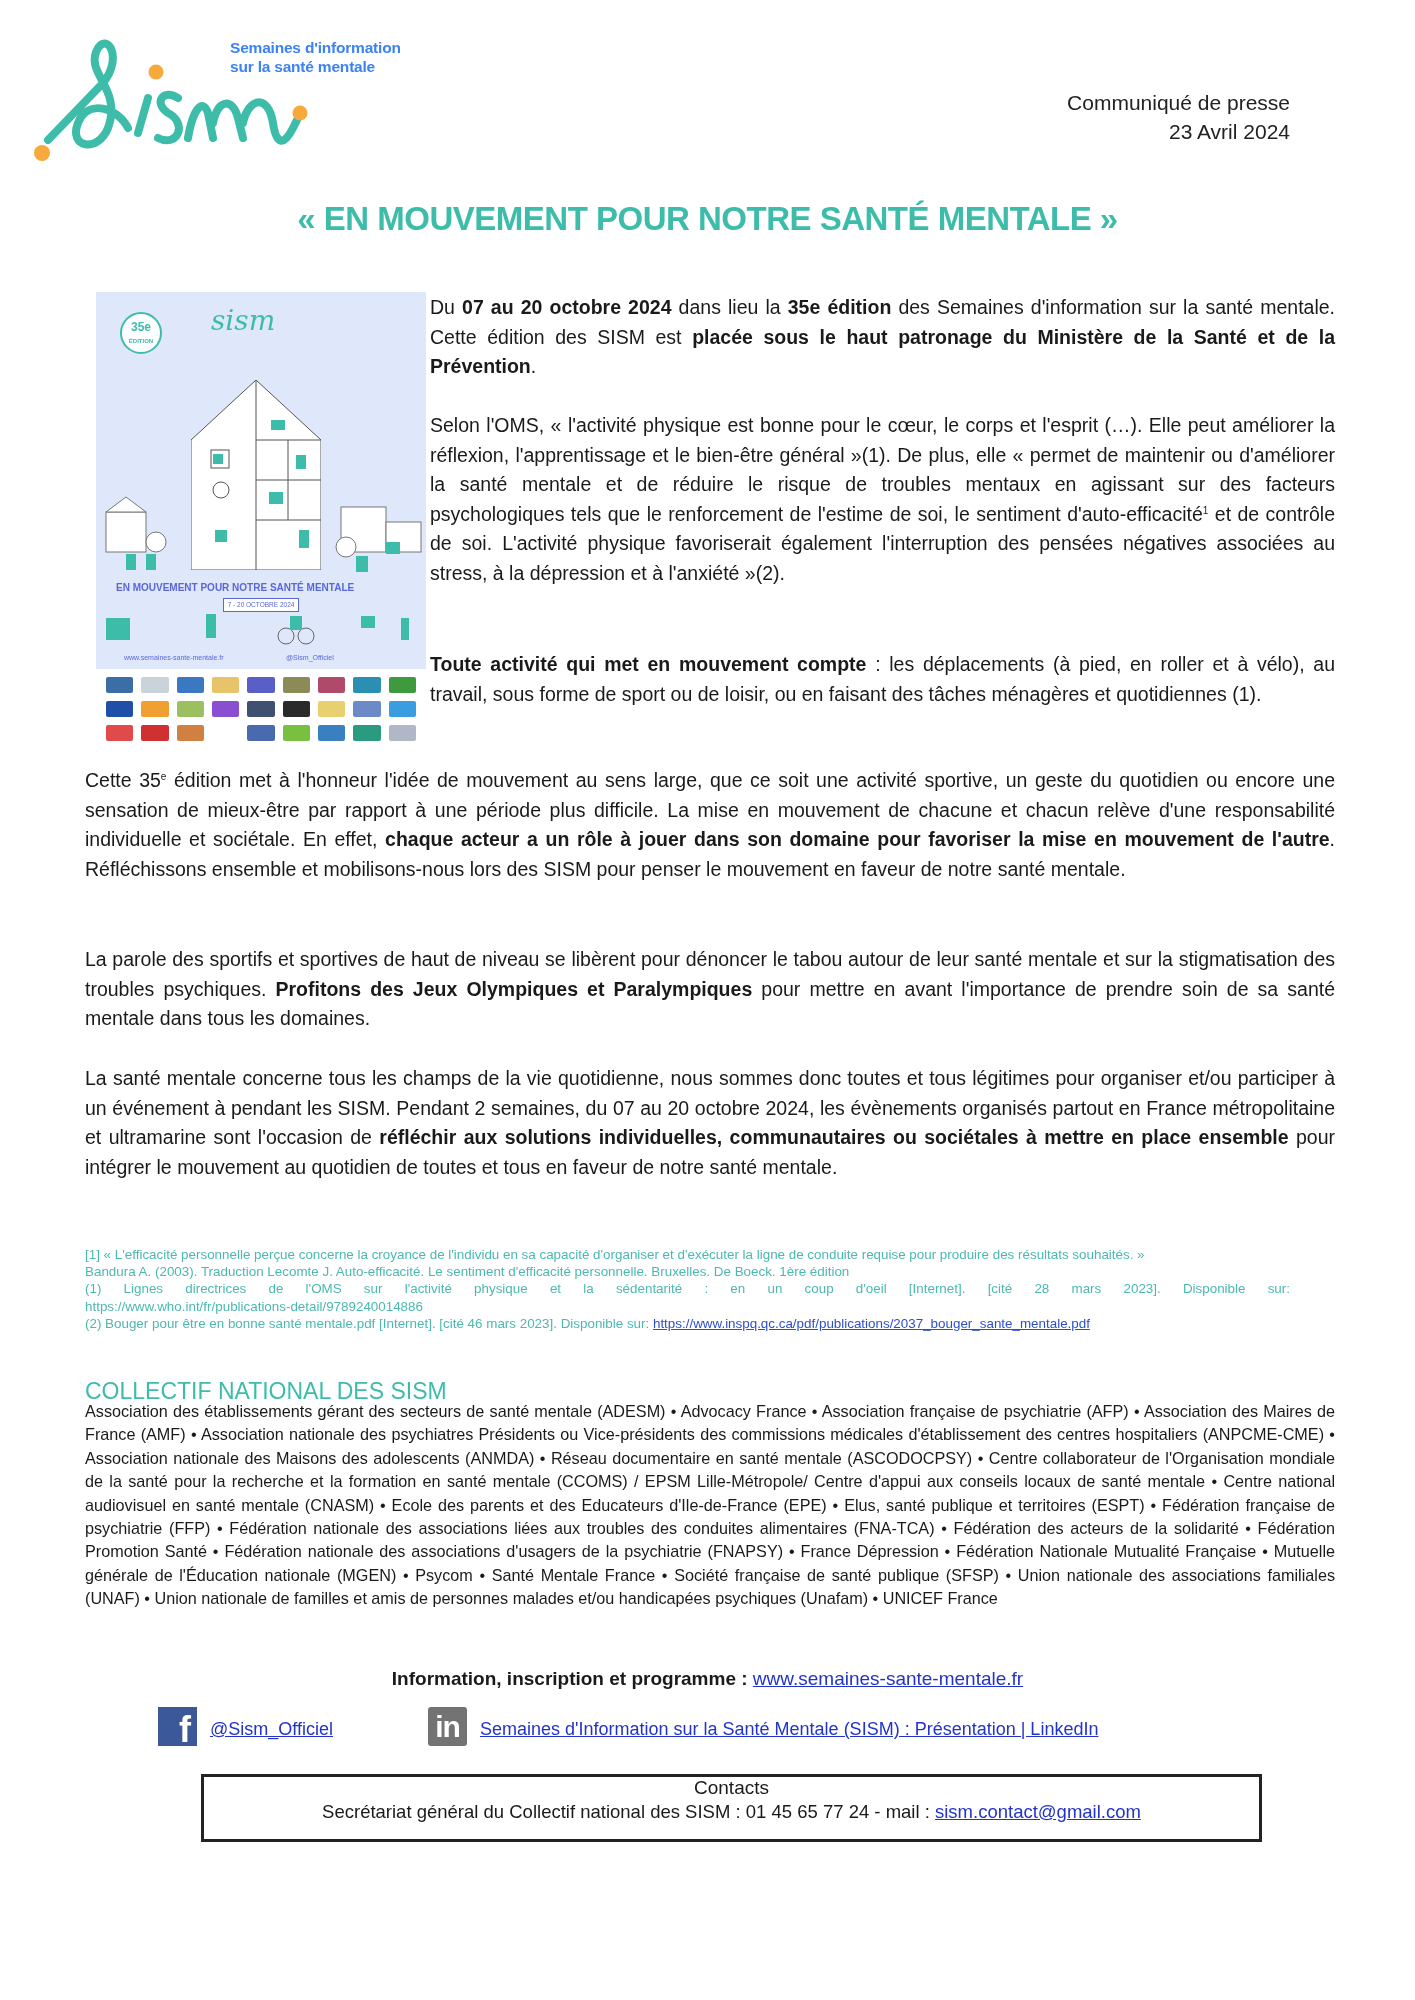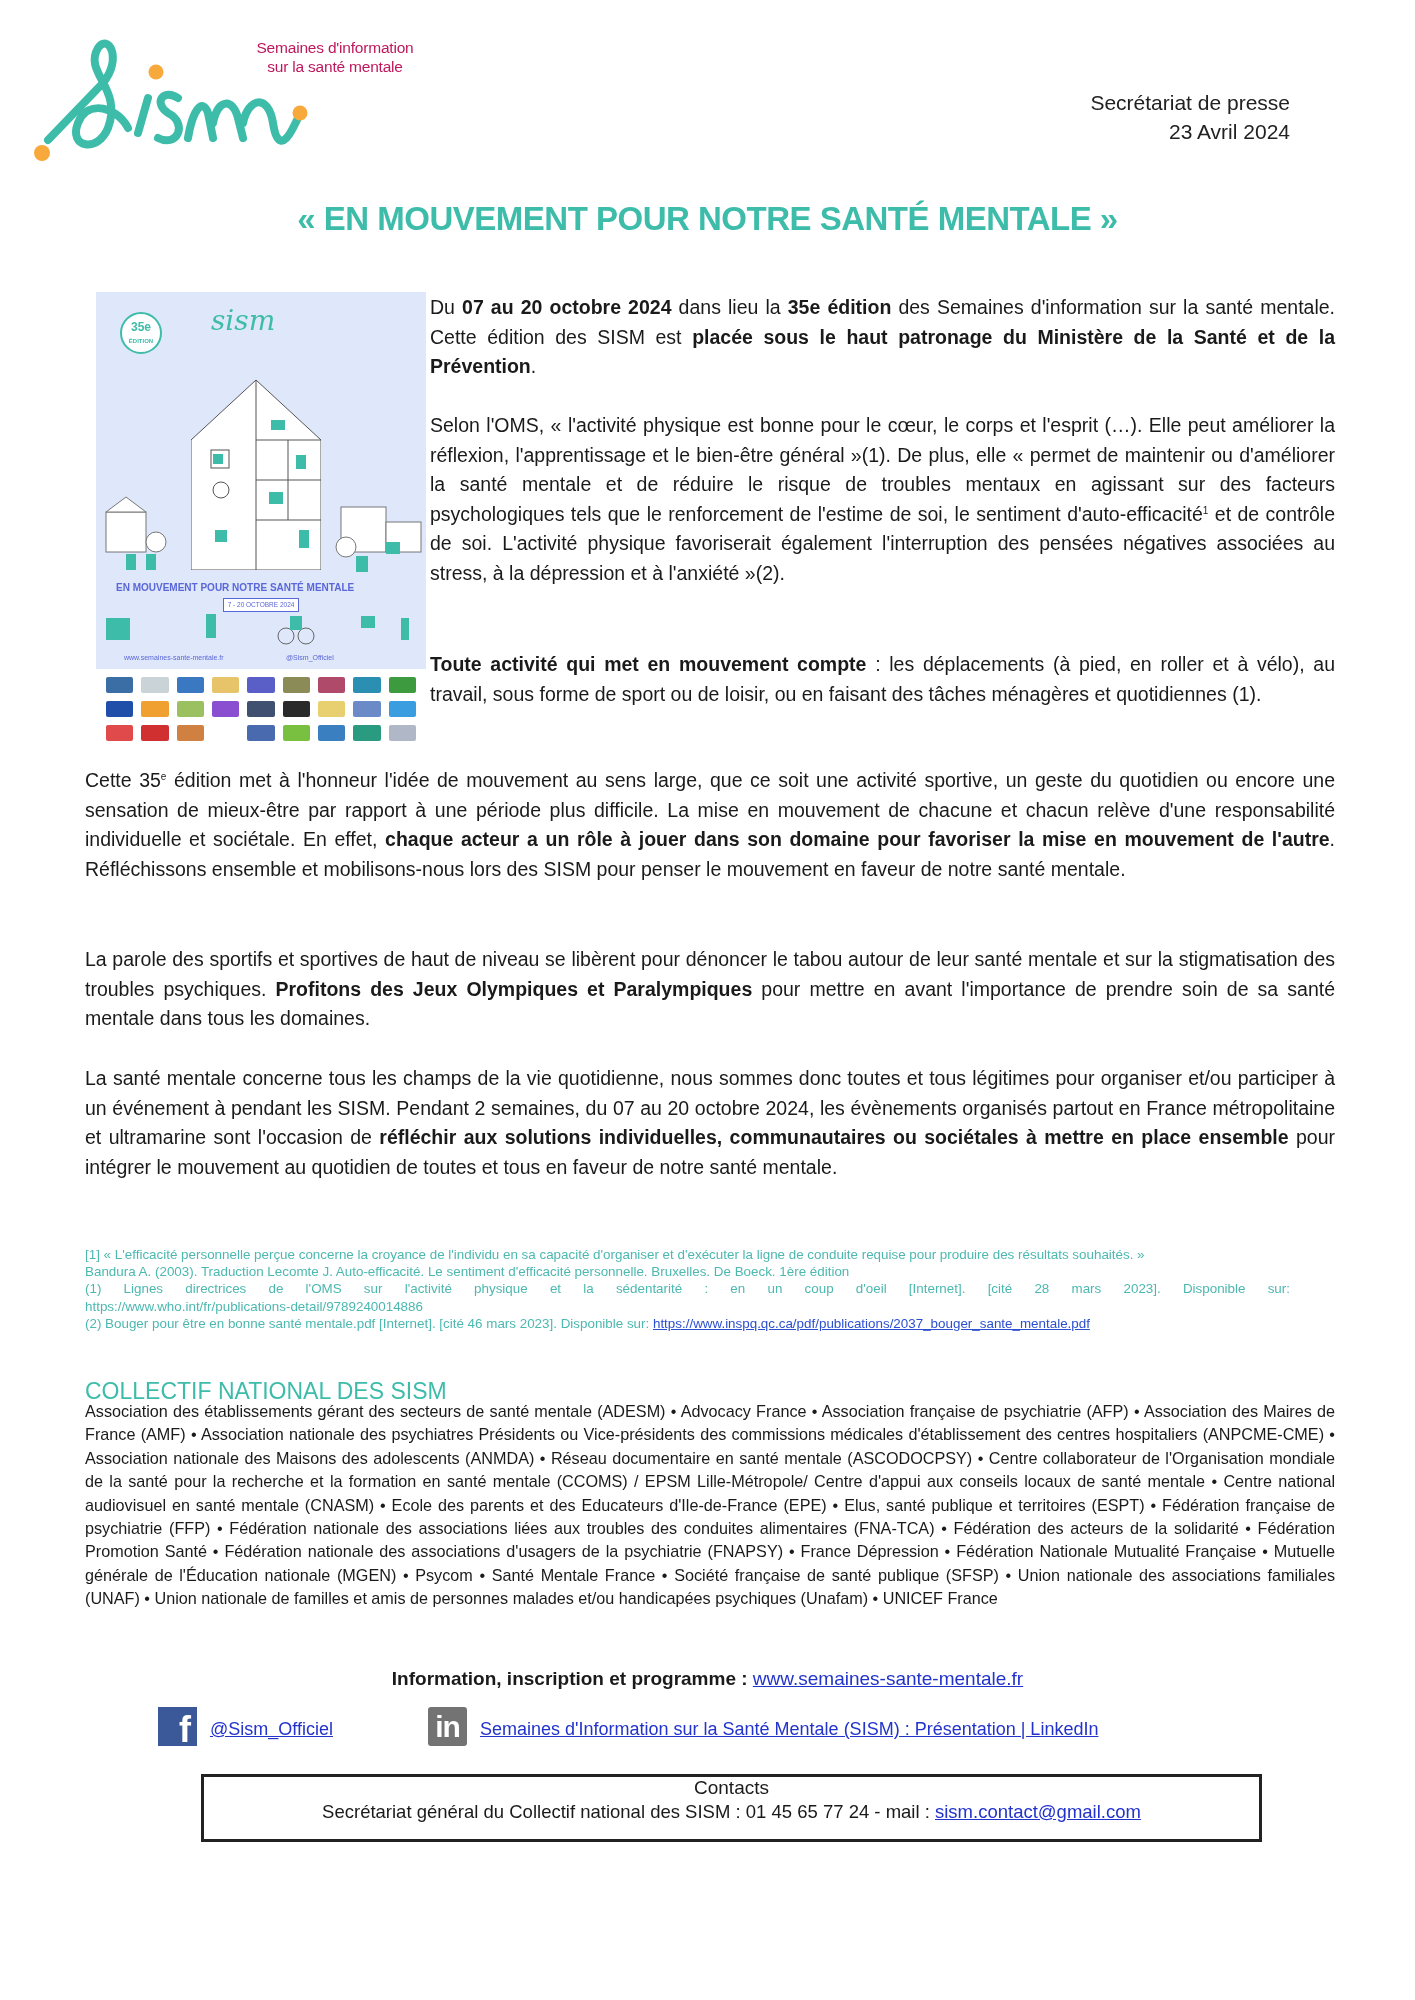--- a/index.html
+++ b/index.html
@@ -3,21 +3,21 @@
 <meta charset="utf-8">
 <style>
   * { box-sizing: border-box; margin: 0; padding: 0; }
   html, body { width: 1415px; height: 2000px; background: #ffffff; }
   body { font-family: "Liberation Sans", sans-serif; color: #1a1a1a; position: relative; overflow: hidden; }
 
   .page { position: absolute; left: 0; top: 0; width: 1415px; height: 2000px; }
 
   
   .logo { position: absolute; left: 28px; top: 28px; width: 400px; height: 145px; }
-  .logo-tagline { position: absolute; left: 202px; top: 10px; color: #be185d; font-weight: normal; font-size: 15.5px; line-height: 19px; text-align: center; width: 210px; letter-spacing: -0.2px; }
+  .logo-tagline { position: absolute; left: 202px; top: 10px; color: #3b82f6; font-weight: bold; font-size: 15.5px; line-height: 19px; text-align: left; width: 210px; letter-spacing: -0.2px; }
   .header-right { position: absolute; right: 125px; top: 88px; text-align: right; font-size: 21px; line-height: 29px; color: #222; }
 
   .title { position: absolute; left: 0; width: 1415px; top: 200px; text-align: center; color: #3dbcaa; font-weight: bold; font-size: 33px; letter-spacing: -0.5px; }
 
   
   .poster { position: absolute; left: 96px; top: 292px; width: 304px; height: 455px; background: #fff; }
   .poster-sky { position: absolute; left: 0; top: 0; width: 330px; height: 360px; background: #dfe7fa; }
   .poster-badge { position: absolute; left: 24px; top: 20px; width: 42px; height: 42px; border-radius: 50%; background: #fff; border: 2px solid #3dbcaa; color: #3dbcaa; font-size: 12px; font-weight: bold; text-align: center; line-height: 14px; padding-top: 6px; }
   .poster-badge small { display:block; font-size: 6px; }
   .poster-logo { position: absolute; left: 115px; top: 12px; color: #3dbcaa; font-family: "DejaVu Serif", serif; font-style: italic; font-size: 28px; }
@@ -72,21 +72,21 @@
       <circle cx="128" cy="44" r="7.5" fill="#f7a93b"></circle>
       <circle cx="272" cy="85" r="7.5" fill="#f7a93b"></circle>
     </svg>
     <div class="logo-tagline">
       <div>Semaines d'information</div>
       <div>sur la santé mentale</div>
     </div>
   </div>
 
   <div class="header-right">
-    <div>Secrétariat de presse</div>
+    <div>Communiqué de presse</div>
     <div>23 Avril 2024</div>
   </div>
 
   <div class="title">« EN MOUVEMENT POUR NOTRE SANTÉ MENTALE »</div>
 
   <div class="poster">
     <div class="poster-sky"></div>
     <div class="poster-badge">
       <span>35e</span>
       <small>ÉDITION</small>

